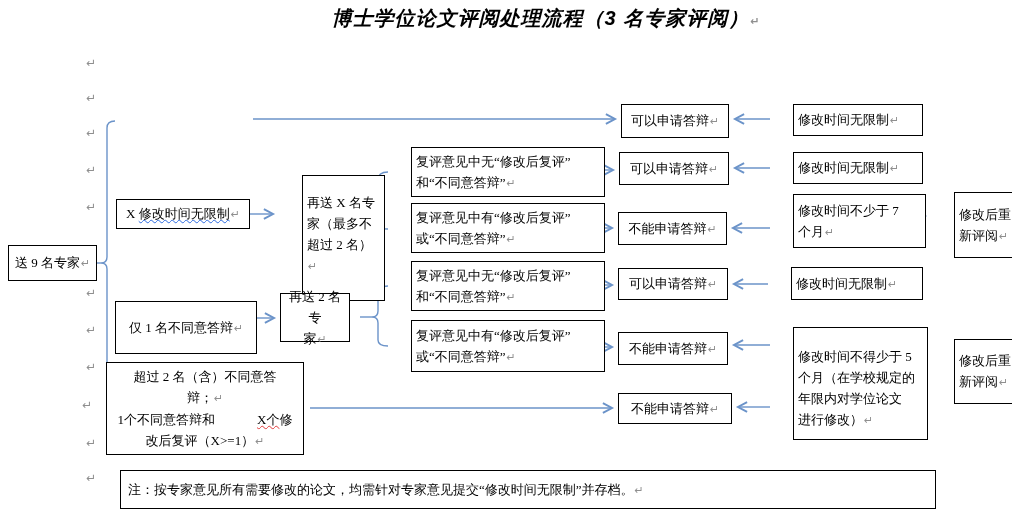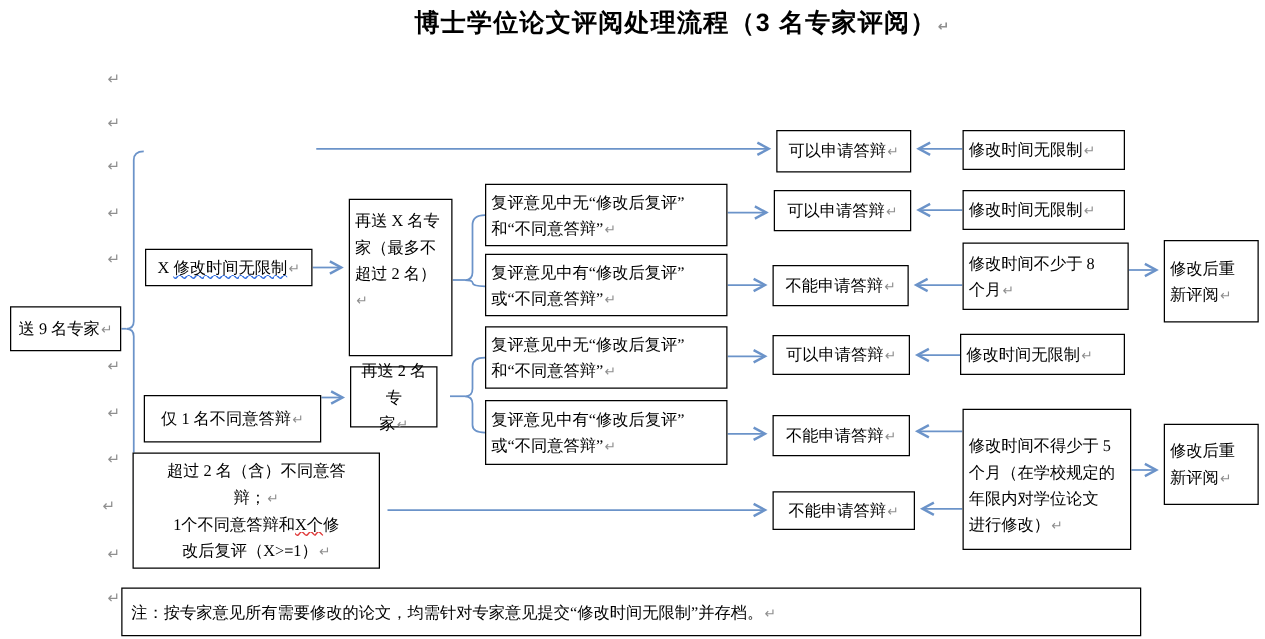--- a/index.html
+++ b/index.html
@@ -1,36 +1,36 @@
 <!DOCTYPE html>
 <html><head>
 <meta charset="utf-8">
 <style>
   html,body{margin:0;padding:0;background:#fff;}
   #page{position:relative;width:1012px;height:511px;background:#fff;overflow:hidden;
         font-family:"Liberation Serif","DejaVu Serif",serif;color:#000;}
   #title{position:absolute;top:5px;left:90px;right:10px;text-align:center;
          font-family:"Liberation Sans","DejaVu Sans",sans-serif;
-         font-weight:bold;font-size:20px;letter-spacing:1px;}
+         font-weight:bold;font-size:20px;letter-spacing:1px;font-style:italic;}
   svg.wires{position:absolute;left:0;top:0;width:1012px;height:511px;}
   .box{position:absolute;border:1px solid #000;background:#fff;
        font-size:13px;line-height:21px;box-sizing:border-box;
        display:flex;flex-direction:column;justify-content:center;
        padding:2px 4px;white-space:pre-line;}
   .box.center{text-align:center;align-items:center;}
-  .box.left{text-align:left;}
+  .box.left{text-align:left;margin-left:23px;}
   .box.top{justify-content:flex-start;}
   .tline{display:inline;}
   .rm{color:#8f8f8f;font-size:11px;font-family:"DejaVu Sans",sans-serif;padding-left:1px;}
   .mk{position:absolute;color:#8f8f8f;font-size:12px;
       font-family:"DejaVu Sans",sans-serif;}
   .wavy-blue{text-decoration:underline;text-decoration-style:wavy;
              text-decoration-color:#2e6bde;text-decoration-thickness:1px;}
   .wavy-red{text-decoration:underline;text-decoration-style:wavy;
-            text-decoration-color:#e03b3b;text-decoration-thickness:1px;}
+            text-decoration-color:#e03b3b;text-decoration-thickness:1px;padding-left:42px;}
 </style>
 </head>
 <body>
 
 <div id="page">
 
   <svg class="wires" viewBox="0 0 1012 511" xmlns="http://www.w3.org/2000/svg">
     <defs>
       <marker id="ar" viewBox="0 0 10 10" refX="8" refY="5" markerWidth="10" markerHeight="10" orient="auto-start-reverse">
         <path d="M1.5,1.5 L8,5 L1.5,8.5" fill="none" stroke="#6b93c9" stroke-width="1.4"></path>
@@ -74,27 +74,27 @@
   <span class="mk" style="left:86px;top:360px">↵</span>
   <span class="mk" style="left:82px;top:398px">↵</span>
   <span class="mk" style="left:86px;top:436px">↵</span>
   <span class="mk" style="left:86px;top:471px">↵</span>
 
   <div class="box center" style="left:8px;top:245px;width:89px;height:36px"><span class="tline"><span>送 9 名专家</span><span class="rm">↵</span></span></div>
 
 
   <div class="box center" style="left:116px;top:199px;width:134px;height:30px"><span class="tline"><span>X </span><span class="wavy-blue">修改时间无限制</span><span class="rm">↵</span></span></div>
 
-  <div class="box center" style="left:115px;top:316px;width:142px;height:38px"><span class="tline"><span>仅 1 名不同意答辩</span><span class="rm">↵</span></span></div>
+  <div class="box center" style="left:115px;top:301px;width:142px;height:53px"><span class="tline"><span>仅 1 名不同意答辩</span><span class="rm">↵</span></span></div>
 
   <div class="box center" style="left:106px;top:362px;width:198px;height:93px"><span class="tline"><span>超过 2 名（含）不同意答
 辩；</span><span class="rm">↵</span><br><span>1个不同意答辩和</span><span class="wavy-red">X个</span><span>修
 改后复评（X&gt;=1）</span><span class="rm">↵</span></span></div>
 
-  <div class="box left top" style="left:279px;top:159px;width:83px;height:126px;padding-top:6px"><span class="tline"><span>再送 X 名专
+  <div class="box left top" style="left:279px;top:175px;width:83px;height:126px;padding-top:16px"><span class="tline"><span>再送 X 名专
 家（最多不
 超过 2 名）</span><span class="rm">↵</span></span></div>
 
   <div class="box center" style="left:280px;top:293px;width:70px;height:49px"><span class="tline"><span>再送 2 名专
 家</span><span class="rm">↵</span></span></div>
 
   <div class="box left" style="left:388px;top:147px;width:194px;height:50px"><span class="tline"><span>复评意见中无“修改后复评”
 和“不同意答辩”</span><span class="rm">↵</span></span></div>
 
   <div class="box left" style="left:388px;top:203px;width:194px;height:50px"><span class="tline"><span>复评意见中有“修改后复评”
@@ -115,21 +115,21 @@
   <div class="box center" style="left:618px;top:268px;width:110px;height:32px"><span class="tline"><span>可以申请答辩</span><span class="rm">↵</span></span></div>
 
   <div class="box center" style="left:618px;top:332px;width:110px;height:33px"><span class="tline"><span>不能申请答辩</span><span class="rm">↵</span></span></div>
 
   <div class="box center" style="left:618px;top:393px;width:114px;height:31px"><span class="tline"><span>不能申请答辩</span><span class="rm">↵</span></span></div>
 
   <div class="box left" style="left:770px;top:104px;width:130px;height:32px"><span class="tline"><span>修改时间无限制</span><span class="rm">↵</span></span></div>
 
   <div class="box left" style="left:770px;top:152px;width:130px;height:32px"><span class="tline"><span>修改时间无限制</span><span class="rm">↵</span></span></div>
 
-  <div class="box left" style="left:770px;top:194px;width:133px;height:54px"><span class="tline"><span>修改时间不少于 8
+  <div class="box left" style="left:770px;top:194px;width:133px;height:54px"><span class="tline"><span>修改时间不少于 7
 个月</span><span class="rm">↵</span></span></div>
 
   <div class="box left" style="left:768px;top:267px;width:132px;height:33px"><span class="tline"><span>修改时间无限制</span><span class="rm">↵</span></span></div>
 
   <div class="box left top" style="left:770px;top:327px;width:135px;height:113px;padding-top:18px"><span class="tline"><span>修改时间不得少于 5
 个月（在学校规定的
 年限内对学位论文
 进行修改）</span><span class="rm">↵</span></span></div>
 
   <div class="box left" style="left:931px;top:192px;width:76px;height:66px"><span class="tline"><span>修改后重

